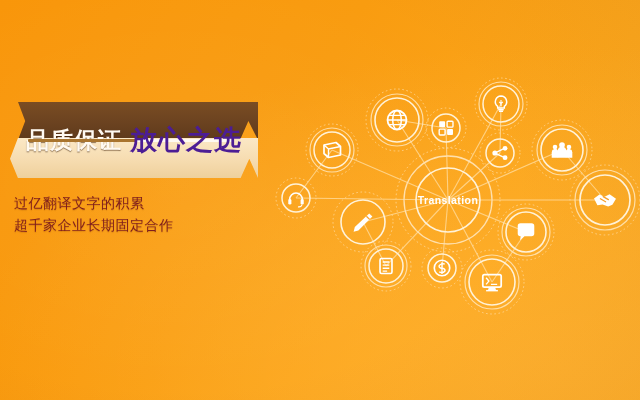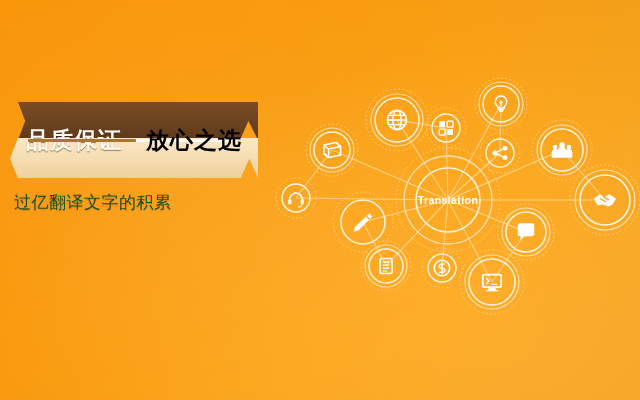--- a/index.html
+++ b/index.html
@@ -93,22 +93,22 @@
     height: 3px;
     background: #fffaf2;
     transform: translateY(-1px);
     border-radius: 1px;
   }
   #band-bottom-text {
     position: absolute;
     right: 16px;
     top: 50%;
     transform: translateY(-50%);
-    color: #000000;
-    font-size: 23px;
+    color: #4c1d95;
+    font-size: 27px;
     font-weight: bold;
     letter-spacing: 1px;
     white-space: nowrap;
   }
   #band-bottom-rule {
     position: absolute;
     left: 18px;
     top: 50%;
     width: 108px;
     height: 3px;
@@ -118,22 +118,22 @@
   }
 
   
   #taglines {
     position: absolute;
     left: 14px;
     top: 192px;
     width: 260px;
   }
   .tagline {
-    color: #14532d;
-    font-size: 17px;
+    color: #7f1d1d;
+    font-size: 14px;
     line-height: 22px;
     letter-spacing: 0.5px;
     white-space: nowrap;
     text-shadow: 0 1px 1px rgba(150,75,0,0.30);
   }
 </style>
 </head>
 <body>
 
 <div id="stage">
@@ -360,15 +360,16 @@
     <div id="band-top" class="ribbon-band"></div>
     <div id="band-bottom" class="ribbon-band"></div>
     <div id="band-top-rule"></div>
     <div id="band-top-text">品质保证</div>
     <div id="band-bottom-rule"></div>
     <div id="band-bottom-text">放心之选</div>
   </div>
 
   <div id="taglines">
     <div class="tagline">过亿翻译文字的积累</div>
+    <div class="tagline">超千家企业长期固定合作</div>
   </div>
 
 </div>
 
 </body></html>

